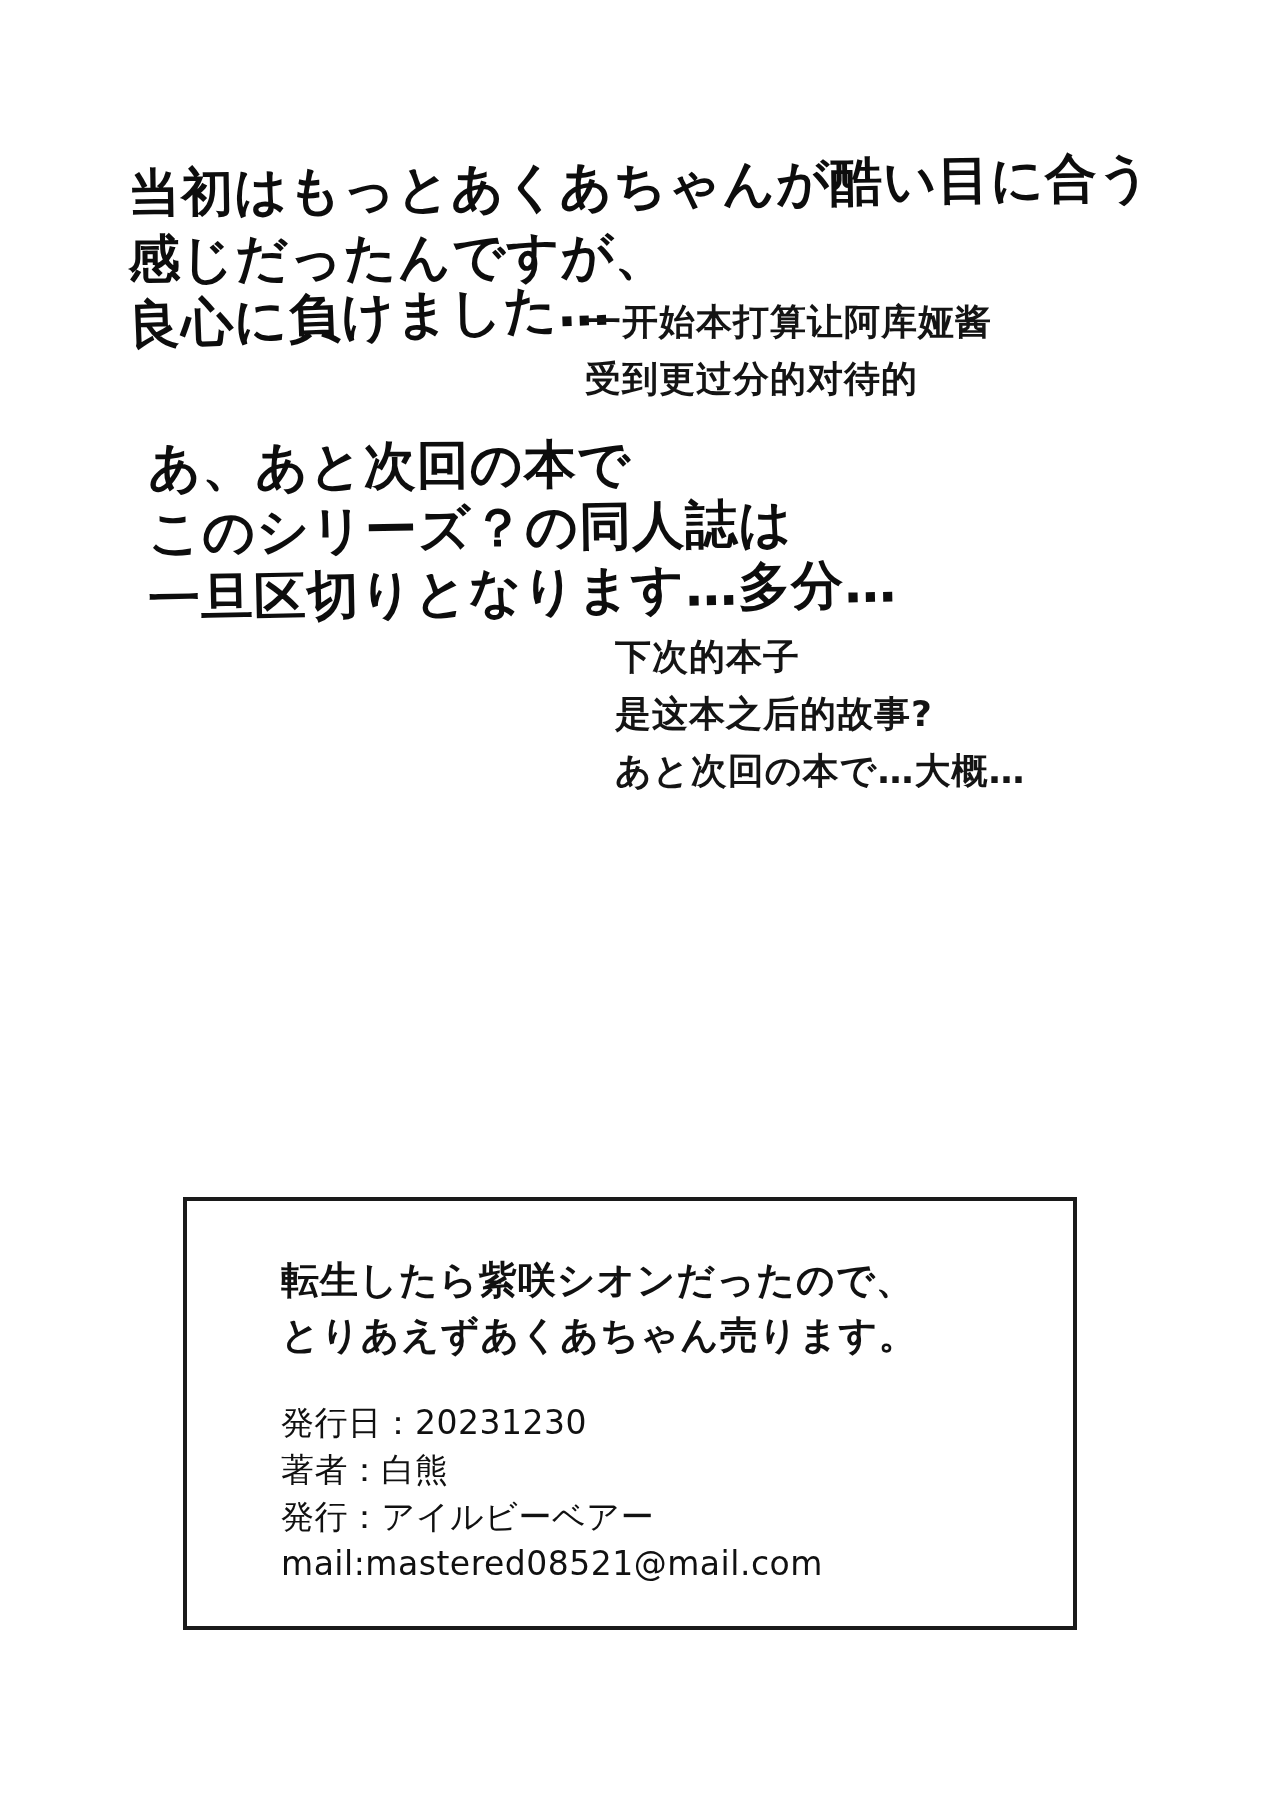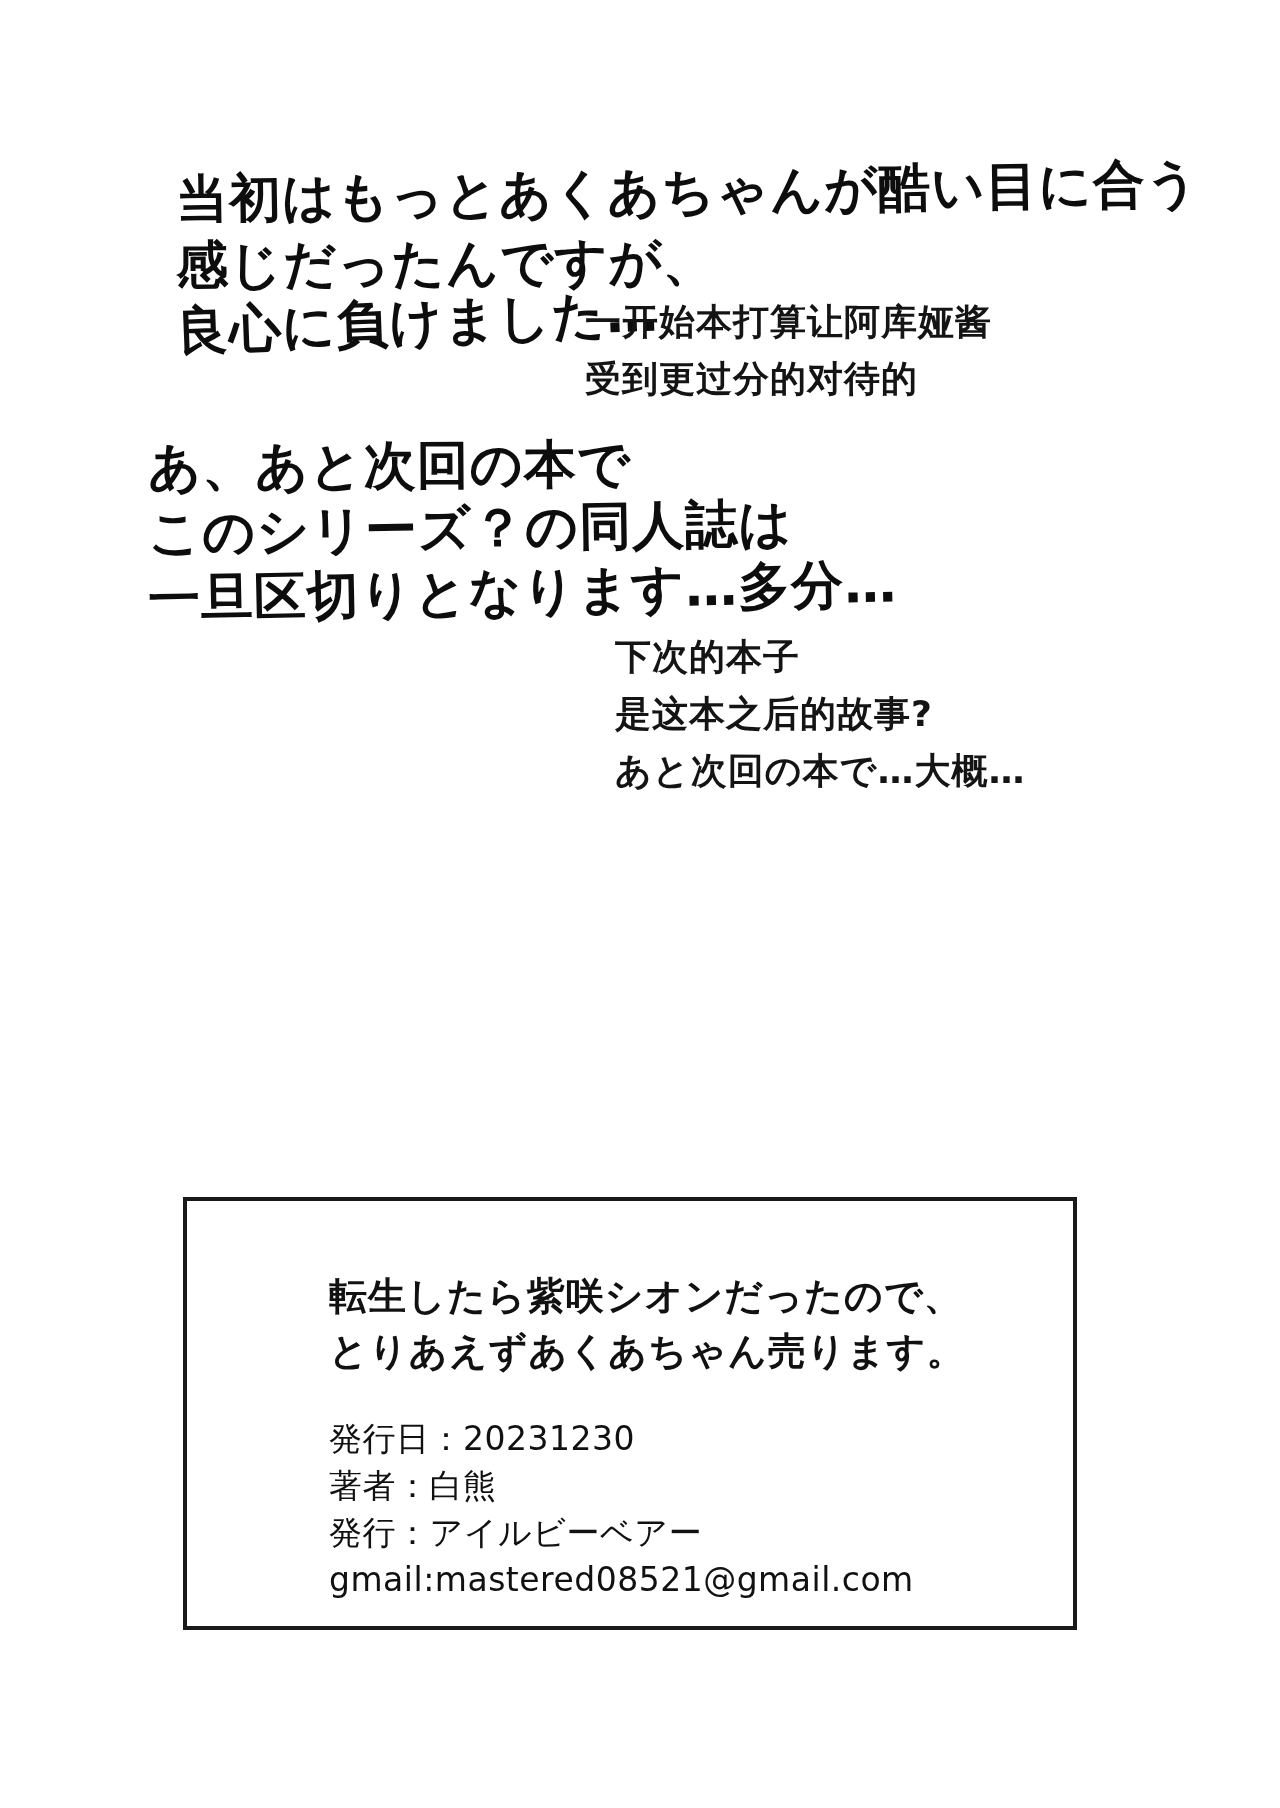--- a/index.html
+++ b/index.html
@@ -52,22 +52,21 @@
     position: absolute;
     left: 183px;
     top: 1197px;
     width: 894px;
     height: 433px;
     border: 4px solid #1a1a1a;
     box-sizing: border-box;
     background: #ffffff;
   }
   .colophon-inner {
-    padding: 68px 20px 0 94px;
-    margin-left: 48px;
+    padding: 52px 20px 0 94px;
   }
   .colophon-title .line {
     font-weight: 700;
     font-size: 38px;
     line-height: 55px;
     letter-spacing: 1px;
     color: #111111;
     white-space: nowrap;
   }
   .colophon-gap {
@@ -80,21 +79,21 @@
     letter-spacing: 0.5px;
     color: #111111;
     white-space: nowrap;
   }
 </style>
 </head>
 <body>
 
 <div id="page">
 
-  <div class="jp-block" style="left:128px; top:166px;margin-left:48px;">
+  <div class="jp-block" style="left:128px; top:160px;">
     <div class="jp-line tilt-a">当初はもっとあくあちゃんが酷い目に合う</div>
     <div class="jp-line tilt-b">感じだったんですが、</div>
     <div class="jp-line tilt-c">良心に負けました…</div>
   </div>
 
   <div class="cn-block" style="left:585px; top:293px;">
     <div class="cn-line">一开始本打算让阿库娅酱</div>
     <div class="cn-line">受到更过分的对待的</div>
   </div>
 
@@ -114,18 +113,18 @@
     <div class="colophon-inner">
       <div class="colophon-title">
         <div class="line">転生したら紫咲シオンだったので、</div>
         <div class="line">とりあえずあくあちゃん売ります。</div>
       </div>
       <div class="colophon-gap"></div>
       <div class="colophon-credits">
         <div class="line">発行日：20231230</div>
         <div class="line">著者：白熊</div>
         <div class="line">発行：アイルビーベアー</div>
-        <div class="line">gmail:mastered08521@gmail.com</div>
+        <div class="line">mail:mastered08521@mail.com</div>
       </div>
     </div>
   </div>
 
 </div>
 
 </body></html>

